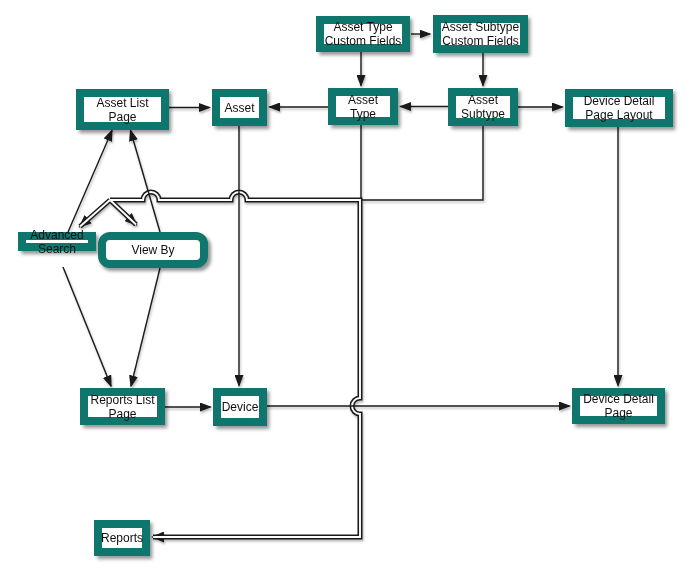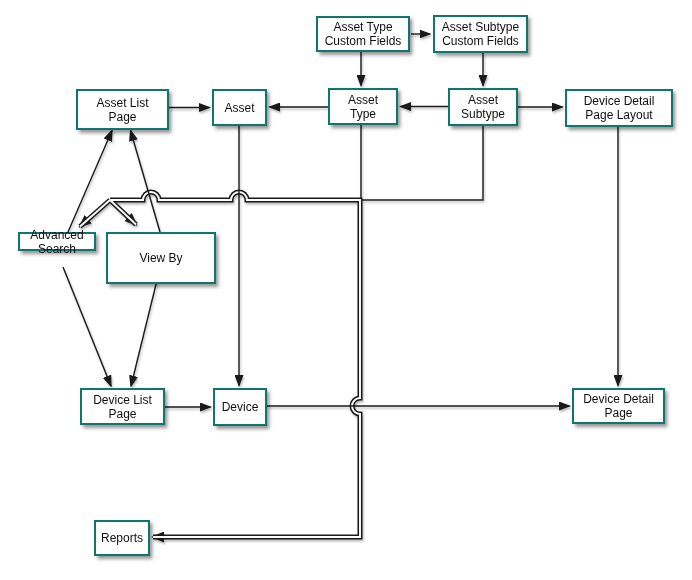--- a/index.html
+++ b/index.html
@@ -16,21 +16,21 @@
     position: absolute;
     left: 0; top: 0;
     width: 692px; height: 580px;
     z-index: 1;
     filter: drop-shadow(1.5px 2px 1px rgba(0,0,0,0.28));
   }
   .node {
     position: absolute;
     box-sizing: border-box;
     background: #ffffff;
-    border: 2px solid #0f766e;
+    border: 8px solid #0f766e;
     box-shadow: 2.5px 3px 3.5px rgba(0,0,0,0.42);
     display: flex;
     align-items: center;
     justify-content: center;
     z-index: 2;
   }
   .node .label {
     display: block;
     white-space: pre-line;
     text-align: center;
@@ -104,25 +104,25 @@
 Subtype</span>
   </div>
   <div class="node" style="left: 565px; top: 89px; width: 108px; height: 38px;">
     <span class="label">Device Detail
 Page Layout</span>
   </div>
   <div class="node" style="left: 18px; top: 232px; width: 78px; height: 19px;">
     <span class="label">Advanced
 Search</span>
   </div>
-  <div class="node" style="left: 106px; top: 232px; width: 110px; height: 52px;">
+  <div class="node" style="left: 98px; top: 232px; width: 110px; height: 36px; border-radius: 12px;">
     <span class="label">View By</span>
   </div>
   <div class="node" style="left: 80px; top: 388px; width: 85px; height: 37px;">
-    <span class="label">Device List
+    <span class="label">Reports List
 Page</span>
   </div>
   <div class="node" style="left: 213px; top: 388px; width: 54px; height: 38px;">
     <span class="label">Device</span>
   </div>
   <div class="node" style="left: 572px; top: 388px; width: 93px; height: 36px;">
     <span class="label">Device Detail
 Page</span>
   </div>
   <div class="node" style="left: 94px; top: 520px; width: 56px; height: 36px;">

